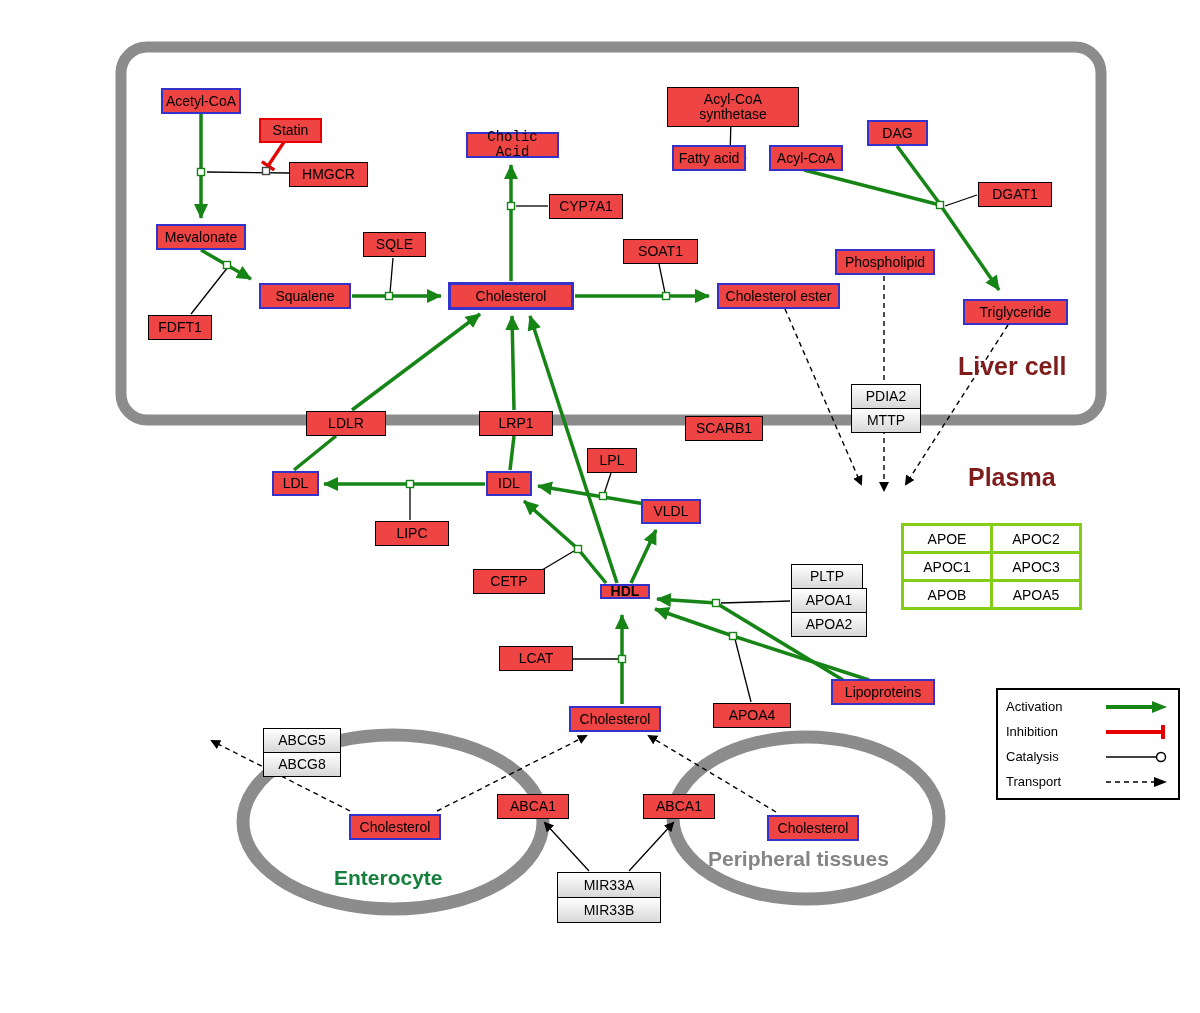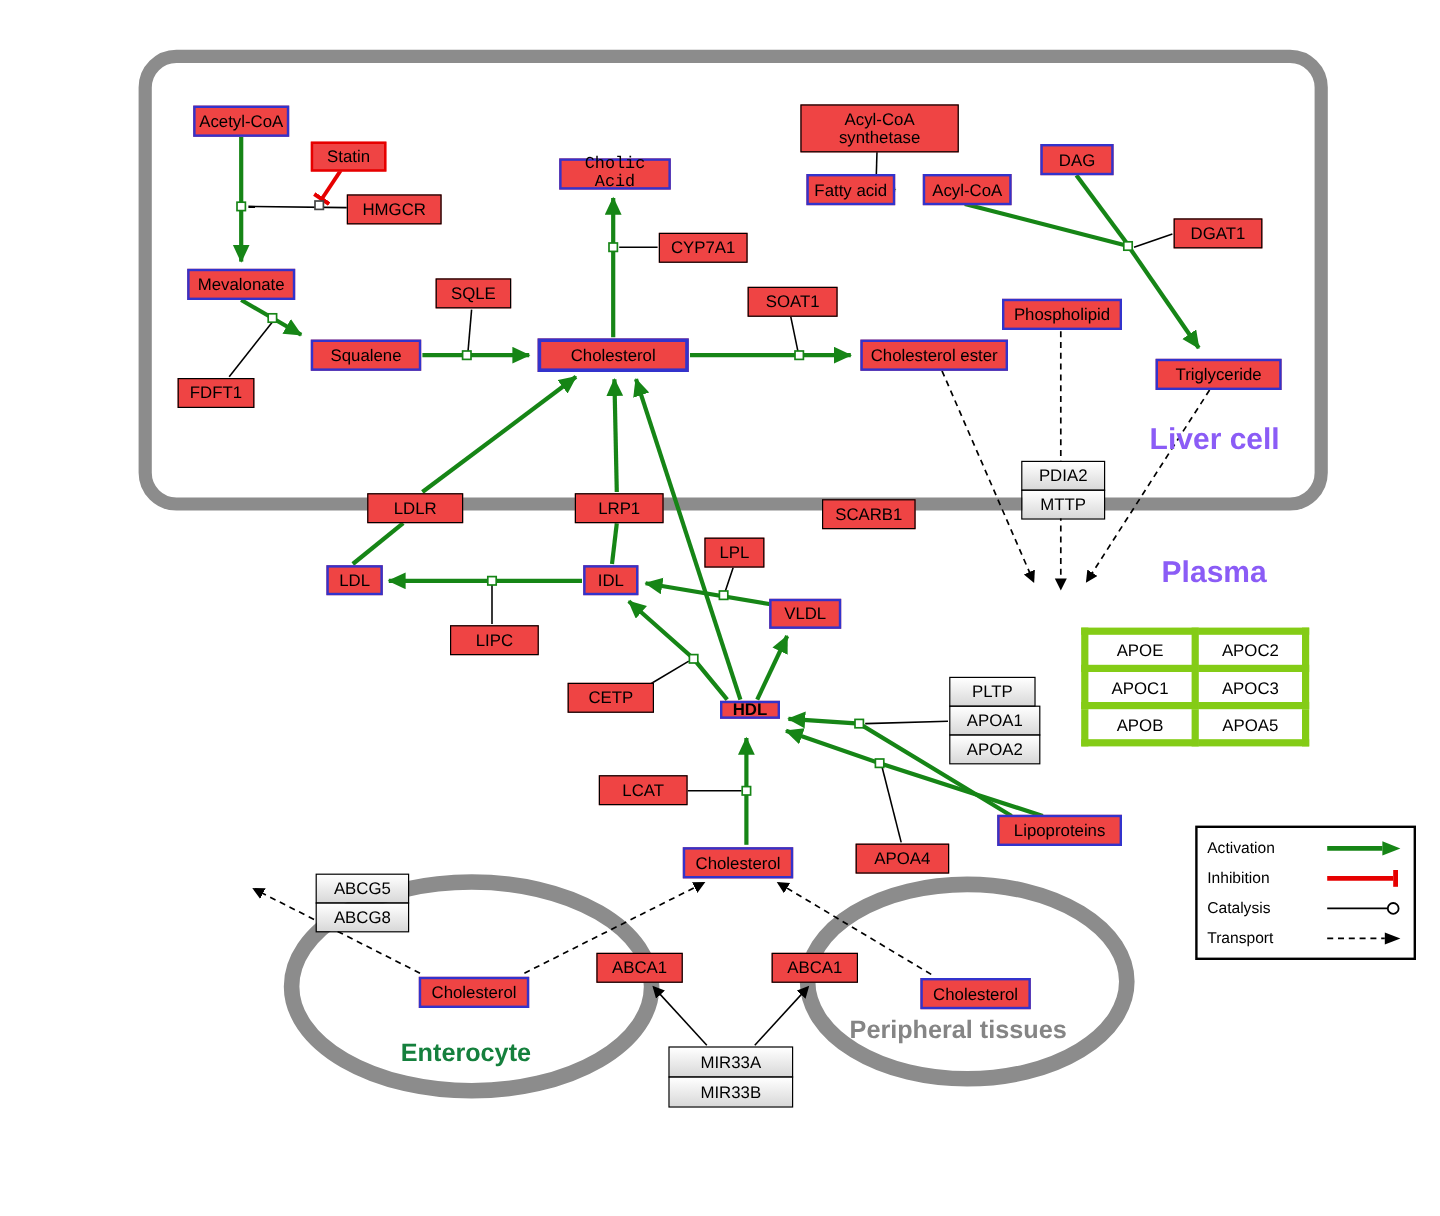--- a/index.html
+++ b/index.html
@@ -7,23 +7,23 @@
           font-family:"Liberation Sans",sans-serif;}
   svg.layer{position:absolute;left:0;top:0;}
   .node{position:absolute;box-sizing:border-box;display:flex;align-items:center;justify-content:center;
         text-align:center;background:#ef4444;font-size:14px;color:#000;line-height:1.05;z-index:5;}
   .metab{border:2px solid #3333cc;}
   .metab-strong{border:3px solid #3333cc;}
   .gene{border:1px solid #000;}
   .stacked{border:1px solid #000;background:linear-gradient(180deg,#ffffff 0%,#d8d8d8 100%);}
   .statin-node{border:2px solid #e60000;}
   .two-line{padding:1px 14px;}
-  .region-label{position:absolute;font-weight:bold;color:#8b5cf6;z-index:4;}
+  .region-label{position:absolute;font-weight:bold;color:#7f1d1d;z-index:4;}
   .apo-table{position:absolute;left:901px;top:523px;border-collapse:collapse;z-index:5;}
-  .apo-table td{width:84px;height:23px;border:6px solid #84cc16;background:#fff;text-align:center;
+  .apo-table td{width:84px;height:23px;border:3px solid #84cc16;background:#fff;text-align:center;
                 font-size:14px;font-family:"Liberation Sans",sans-serif;}
   .legend{position:absolute;left:996px;top:688px;width:164px;height:100px;border:2px solid #000;
           background:#fff;display:flex;flex-direction:column;justify-content:space-around;
           padding:4px 8px;box-sizing:content-box;z-index:5;}
   .legend-row{display:flex;align-items:center;justify-content:space-between;font-size:13px;color:#000;}
 </style>
 </head>
 <body>
 
 <div class="canvas">

